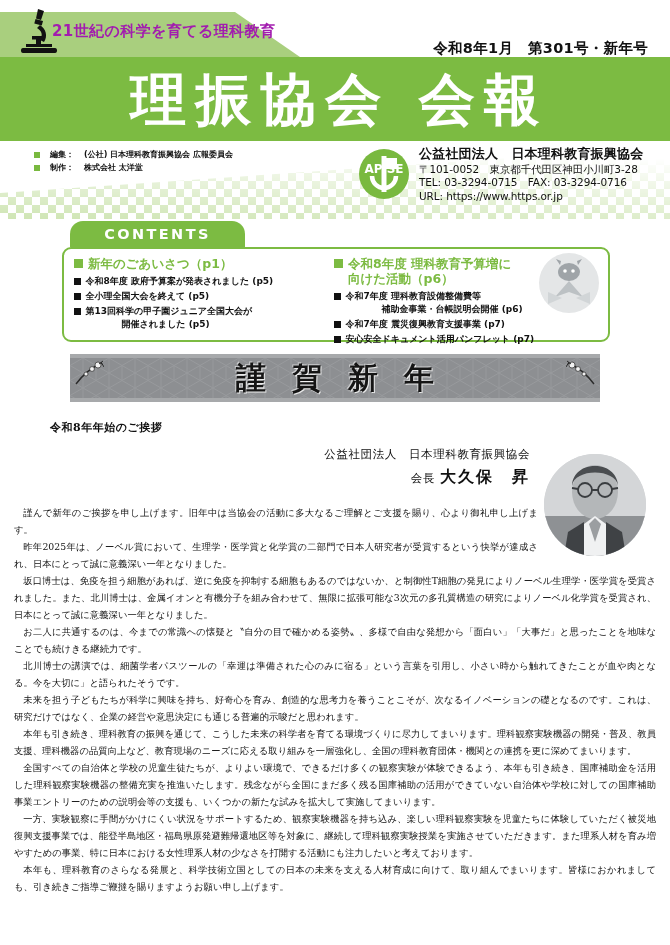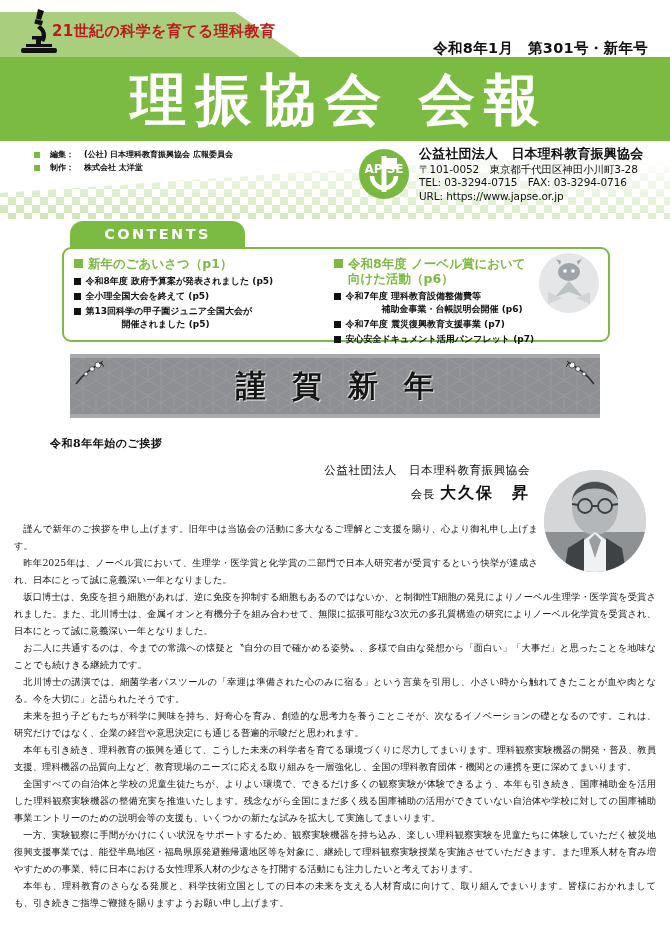--- a/index.html
+++ b/index.html
@@ -14,21 +14,21 @@
   
   .topbar { position: relative; height: 57px; width: 670px; background: #ffffff; }
   .topbar-green-wedge {
     position: absolute; left: 0; top: 12px; width: 300px; height: 45px;
     background: #a9cf7e;
     clip-path: polygon(0 0, 235px 0, 300px 45px, 0 45px);
   }
   .microscope-icon { position: absolute; left: 18px; top: 6px; width: 42px; height: 50px; }
   .tagline {
     position: absolute; left: 52px; top: 22px;
-    font-size: 15px; font-weight: 700; color: #b91c1c; letter-spacing: .4px;
+    font-size: 15px; font-weight: 700; color: #a21caf; letter-spacing: .4px;
     white-space: nowrap;
   }
   .issue-line {
     position: absolute; right: 22px; top: 22px;
     font-size: 14.5px; font-weight: 700; color: #111; letter-spacing: .3px;
     white-space: nowrap;
     margin-top: 17px;
   }
 
   
@@ -94,21 +94,21 @@
     display: flex; align-items: flex-start; gap: 5px;
     color: #111; font-weight: 700; font-size: 9px; line-height: 13px;
     margin-bottom: 2px;
   }
   .ci-sub .bsq { width: 6.5px; height: 6.5px; background: #111; flex: none; margin-top: 3px; }
   .ci-sub .ind { display: block; padding-left: 36px; }
   .mascot { position: absolute; right: -2px; top: -4px; width: 62px; height: 62px; opacity: .95; }
 
   
   .ny-banner {
-    position: relative; margin: 8px auto 0; width: 530px; height: 64px;
+    position: relative; margin: 8px auto 0; width: 530px; height: 48px;
     background: #8d8f92; overflow: hidden;
     border-top: 4px solid #a7a9ab; border-bottom: 4px solid #a7a9ab;
   }
   .ny-pattern { position: absolute; inset: 0; opacity: .5; }
   .ny-text {
     position: relative; height: 100%;
     display: flex; align-items: center; justify-content: center;
     font-family: "DejaVu Serif", "Liberation Serif", serif;
     font-size: 30px; font-weight: 700; color: #151515;
     letter-spacing: 26px; text-indent: 26px;
@@ -212,21 +212,21 @@
         <path d="M26 8 v36" stroke="#ffffff" stroke-width="5" fill="none"></path>
         <path d="M26 10 h13 v11 h-13z" fill="#ffffff"></path>
         <path d="M13 27 a13 13 0 0 0 26 0 z" fill="#ffffff" opacity="0"></path>
         <path d="M14 28 a12 12 0 0 0 24 0" stroke="#ffffff" stroke-width="4.5" fill="none"></path>
         <text x="26" y="25" text-anchor="middle" font-family="DejaVu Sans, sans-serif" font-size="12" font-weight="700" fill="#ffffff" letter-spacing="0">AP SE</text>
       </svg>
       <div class="org-block">
         <div class="org-name">公益社団法人　日本理科教育振興協会</div>
         <div class="org-line">〒101-0052　東京都千代田区神田小川町3-28</div>
         <div class="org-line">TEL: 03-3294-0715　FAX: 03-3294-0716</div>
-        <div class="org-line">URL: https://www.japse.or.jp</div>
+        <div class="org-line">URL: https://www.https.or.jp</div>
       </div>
     </div>
   </div>
 
   <div class="contents-wrap">
     <div class="contents-tab">
       <span>CONTENTS</span>
     </div>
     <div class="contents-box">
       <div class="contents-cols">
@@ -250,21 +250,21 @@
               <span>第13回科学の甲子園ジュニア全国大会が</span>
               <span class="ind">開催されました (p5)</span>
             </span>
           </div>
         </div>
 
         <div class="col-right">
           <div class="ci-head">
             <span class="gsq-h"></span>
             <span>
-              <span>令和8年度 ノーベル賞において</span><br>
+              <span>令和8年度 理科教育予算増に</span><br>
               <span>向けた活動（p6）</span>
             </span>
           </div>
           <div class="ci-sub">
             <span class="bsq"></span>
             <span>
               <span>令和7年度 理科教育設備整備費等</span>
               <span class="ind">補助金事業・台帳説明会開催 (p6)</span>
             </span>
           </div>

